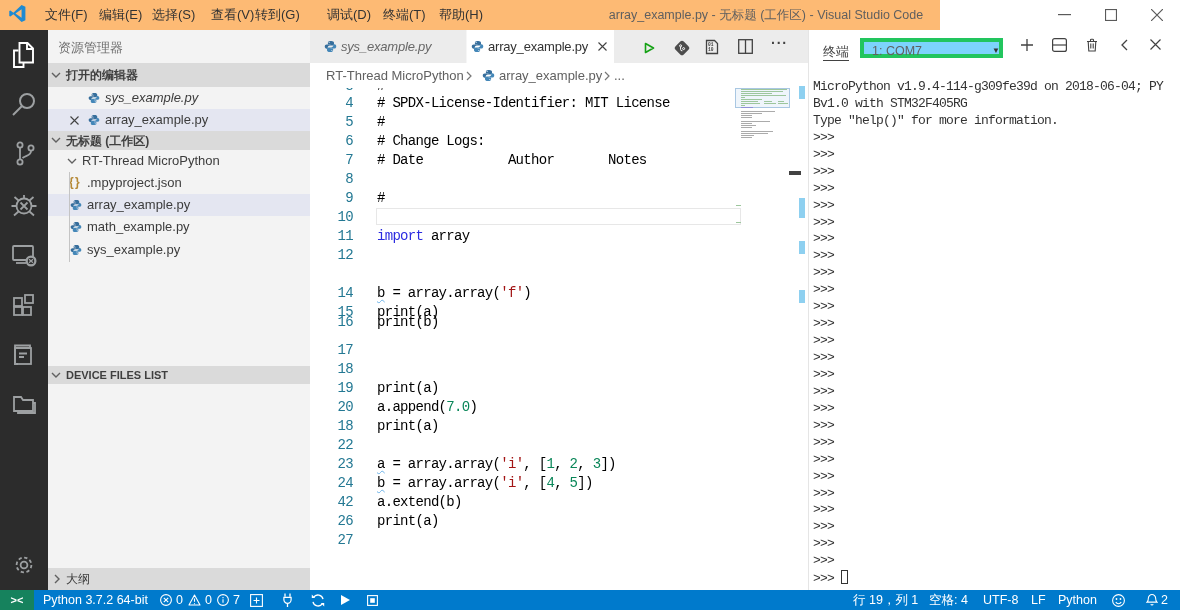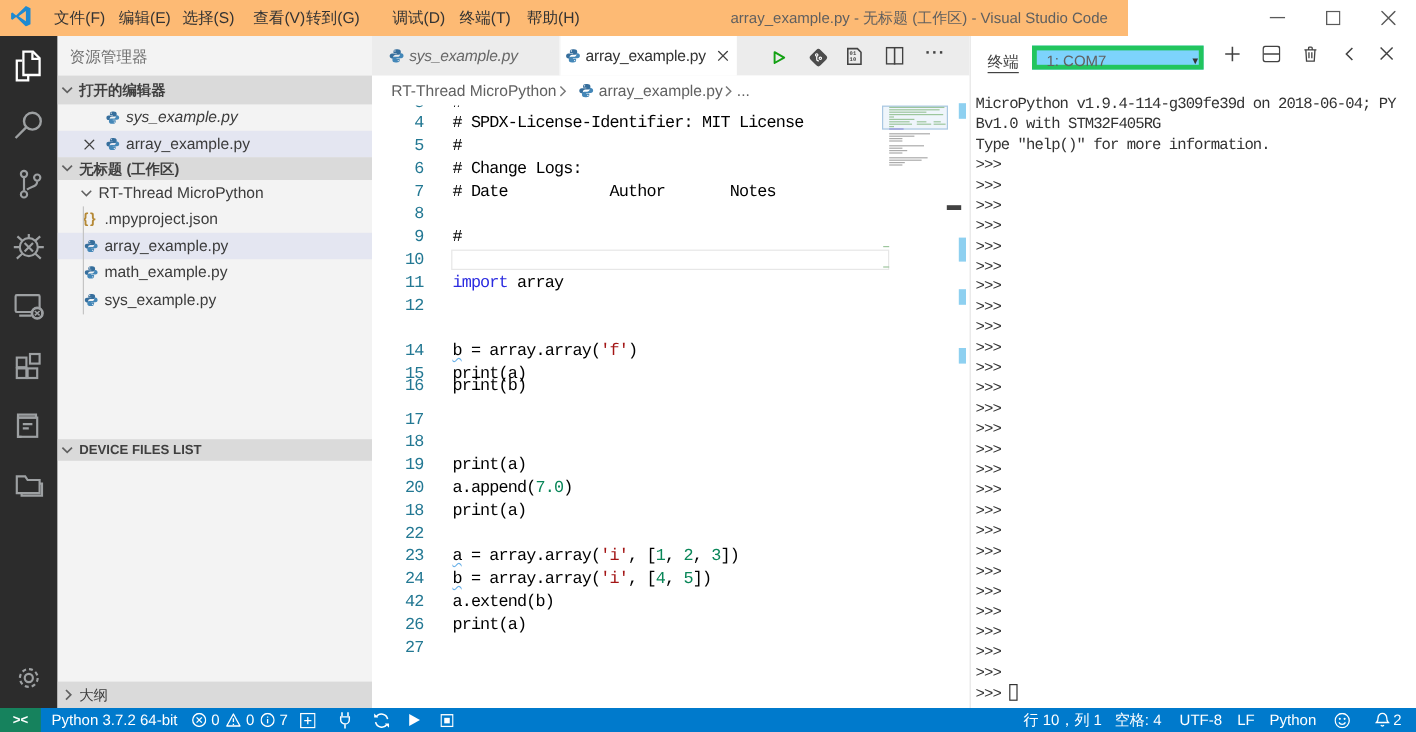--- a/index.html
+++ b/index.html
@@ -434,21 +434,21 @@
       <path d="M12 5.2A5.2 5.2 0 0 0 2.6 3.3M2 7.8A5.2 5.2 0 0 0 11.4 9.7" fill="none" stroke="#fff" stroke-width="1.3"></path>
       <path d="M0.8 0.6v3.4h3.4zM13.2 12.4V9h-3.4z" fill="#fff"></path>
     </svg>
   <svg class="abs" style="left:340px;top:5px" width="10" height="10">
       <path d="M1 0l9 5-9 5z" fill="#fff"></path>
     </svg>
   <svg class="abs" style="left:367px;top:5px" width="11" height="11">
       <rect x="0.6" y="0.6" width="9.8" height="9.8" fill="none" stroke="#fff" stroke-width="1.1"></rect>
       <rect x="3.2" y="3.2" width="4.6" height="4.6" fill="#fff"></rect>
     </svg>
-  <div class="sitem" style="left:853px">行 10，列 1</div>
+  <div class="sitem" style="left:853px">行 19，列 1</div>
   <div class="sitem" style="left:929px">空格: 4</div>
   <div class="sitem" style="left:983px">UTF-8</div>
   <div class="sitem" style="left:1031px">LF</div>
   <div class="sitem" style="left:1058px">Python</div>
   <svg class="abs" style="left:1112px;top:4px" width="13" height="13">
       <circle cx="6.5" cy="6.5" r="5.9" fill="none" stroke="#fff" stroke-width="1.1"></circle>
       <circle cx="4.5" cy="5" r="0.9" fill="#fff"></circle>
       <circle cx="8.5" cy="5" r="0.9" fill="#fff"></circle>
       <path d="M3.8 8a3 3 0 0 0 5.4 0" fill="none" stroke="#fff" stroke-width="1.1"></path>
     </svg>

